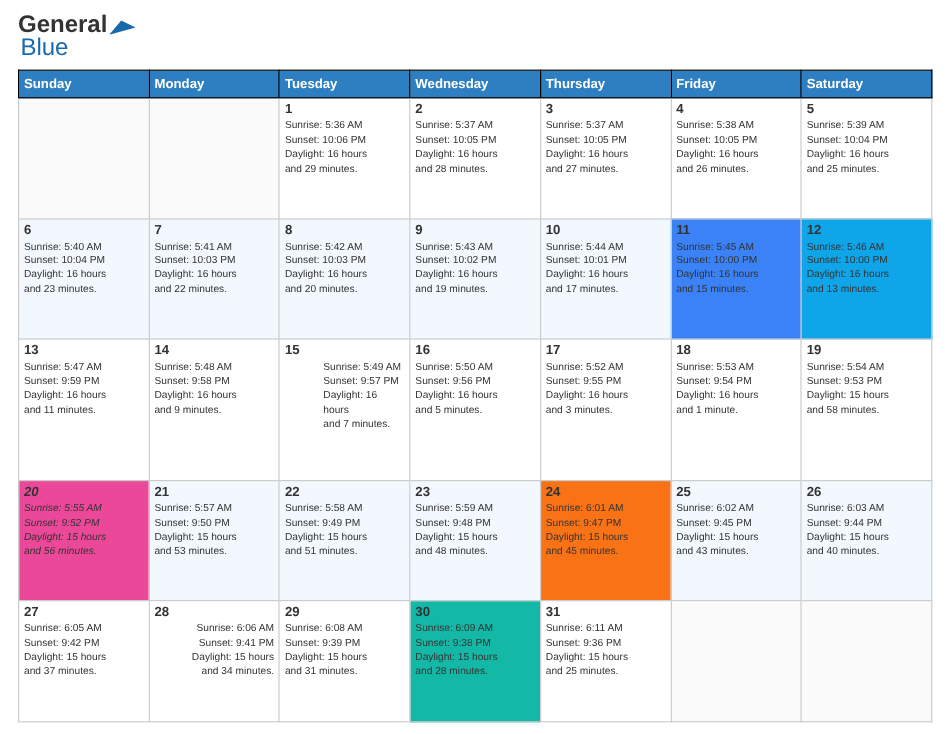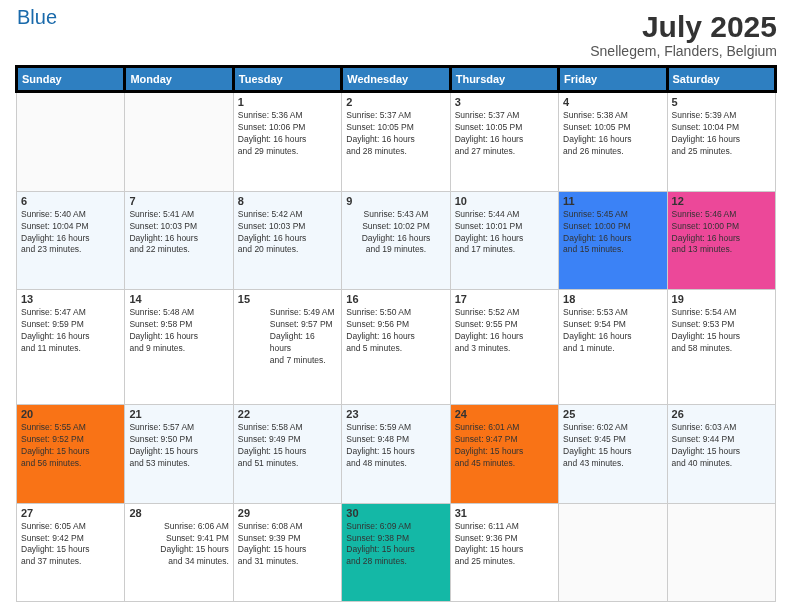--- a/index.html
+++ b/index.html
@@ -52,21 +52,21 @@
       width: 100%;
       table-layout: fixed;
     }
     .calendar th {
       background-color: #2e7fc1;
       color: #fff;
       font-size: 11px;
       font-weight: bold;
       padding: 5px 4px;
       text-align: left;
-      border: 3px solid #000000;
+      border: 1px solid #000000;
     }
     .calendar td {
       vertical-align: top;
       border: 1px solid #ccc;
       padding: 3px 4px;
       font-size: 9px;
       color: #333;
       background: #fff;
     }
     .calendar td.empty {
@@ -95,25 +95,27 @@
     .calendar tbody tr td.empty {
       background: #fafafa;
     }
   </style>
 </head>
 <body>
 
 <div class="page">
   <div class="header">
     <div class="logo">
+      <div class="logo-row">
+        <span style="font-size:20px; font-weight:bold; color:#333;">General</span>
+        <svg width="22" height="16" viewBox="0 0 22 16" style="margin-left:2px; margin-top:2px;">
+          <polygon points="0,14 10,2 22,8" fill="#1a6aab"></polygon>
+        </svg>
+      </div>
       <span style="font-size:20px; font-weight:normal; color:#1a6aab; margin-top:-4px; margin-left:2px;">Blue</span>
-    </div>
-    <div class="title-block">
-      <div class="month-title">July 2025</div>
-      <div class="location">Snellegem, Flanders, Belgium</div>
     </div>
   </div>
 
   <table class="calendar">
     <thead>
       <tr>
         <th>Sunday</th>
         <th>Monday</th>
         <th>Tuesday</th>
         <th>Wednesday</th>
@@ -179,40 +181,40 @@
           </td>
           <td style="background-color: rgb(242, 248, 253);">
             <div class="day-num">8</div>
             <div class="day-info" style="white-space: pre-line;">Sunrise: 5:42 AM
 Sunset: 10:03 PM
 Daylight: 16 hours
 and 20 minutes.</div>
           </td>
           <td style="background-color: rgb(242, 248, 253);">
             <div class="day-num">9</div>
-            <div class="day-info" style="white-space: pre-line; text-align: center;">Sunrise: 5:43 AM
+            <div class="day-info" style="white-space: pre-line;">Sunrise: 5:43 AM
 Sunset: 10:02 PM
 Daylight: 16 hours
 and 19 minutes.</div>
           </td>
           <td style="background-color: rgb(242, 248, 253);">
             <div class="day-num">10</div>
             <div class="day-info" style="white-space: pre-line;">Sunrise: 5:44 AM
 Sunset: 10:01 PM
 Daylight: 16 hours
 and 17 minutes.</div>
           </td>
           <td style="background-color: #3b82f6;">
             <div class="day-num">11</div>
             <div class="day-info" style="white-space: pre-line;">Sunrise: 5:45 AM
 Sunset: 10:00 PM
 Daylight: 16 hours
 and 15 minutes.</div>
           </td>
-          <td style="background-color: #ec4899;">
+          <td style="background-color: #0ea5e9;">
             <div class="day-num">12</div>
             <div class="day-info" style="white-space: pre-line;">Sunrise: 5:46 AM
 Sunset: 10:00 PM
 Daylight: 16 hours
 and 13 minutes.</div>
           </td>
         </tr>
         <tr>
           <td style="background-color: rgb(255, 255, 255);">
             <div class="day-num">13</div>
@@ -258,21 +260,21 @@
           </td>
           <td style="background-color: rgb(255, 255, 255);">
             <div class="day-num">19</div>
             <div class="day-info" style="white-space: pre-line;">Sunrise: 5:54 AM
 Sunset: 9:53 PM
 Daylight: 15 hours
 and 58 minutes.</div>
           </td>
         </tr>
         <tr>
-          <td style="background-color: #f97316;">
+          <td style="background-color: #ec4899; font-style: italic;">
             <div class="day-num">20</div>
             <div class="day-info" style="white-space: pre-line;">Sunrise: 5:55 AM
 Sunset: 9:52 PM
 Daylight: 15 hours
 and 56 minutes.</div>
           </td>
           <td style="background-color: rgb(242, 248, 253);">
             <div class="day-num">21</div>
             <div class="day-info" style="white-space: pre-line;">Sunrise: 5:57 AM
 Sunset: 9:50 PM

